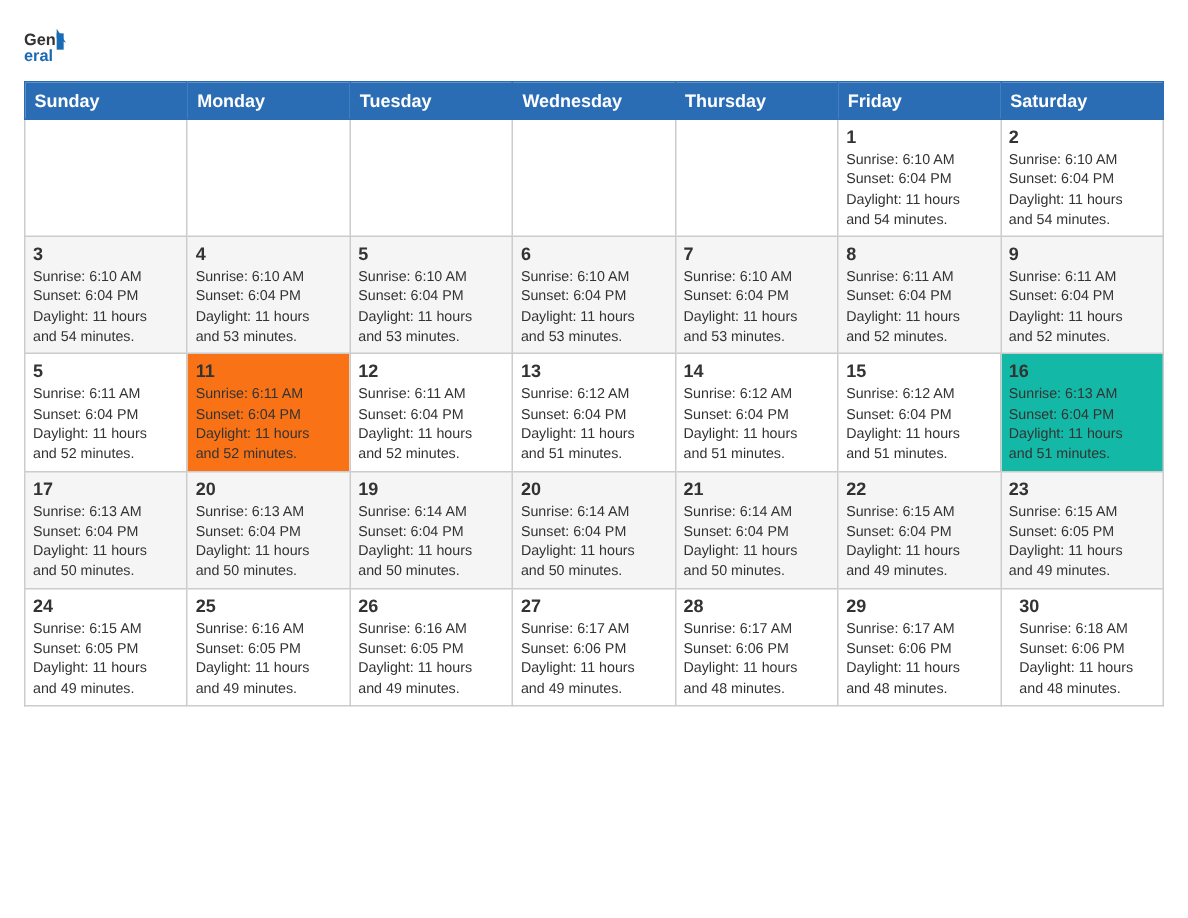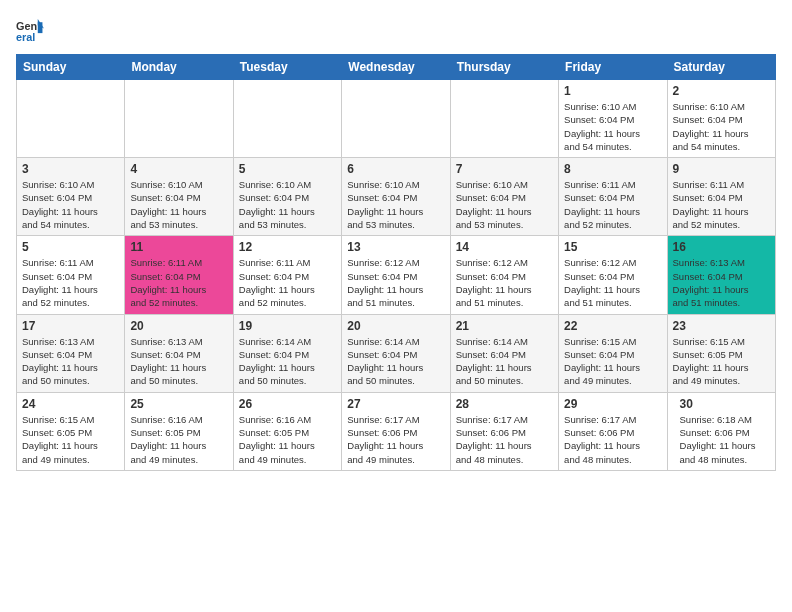--- a/index.html
+++ b/index.html
@@ -195,21 +195,21 @@
         </td>
       </tr>
       <tr>
         <td style="background: rgb(255, 255, 255);">
           <span class="day-number">5</span>
           <div class="day-info" style="white-space: pre-line;">Sunrise: 6:11 AM
 Sunset: 6:04 PM
 Daylight: 11 hours
 and 52 minutes.</div>
         </td>
-        <td style="background: #ec4899;">
+        <td style="background: #f97316;">
           <span class="day-number">11</span>
           <div class="day-info" style="white-space: pre-line;">Sunrise: 6:11 AM
 Sunset: 6:04 PM
 Daylight: 11 hours
 and 52 minutes.</div>
         </td>
         <td style="background: rgb(255, 255, 255);">
           <span class="day-number">12</span>
           <div class="day-info" style="white-space: pre-line;">Sunrise: 6:11 AM
 Sunset: 6:04 PM

